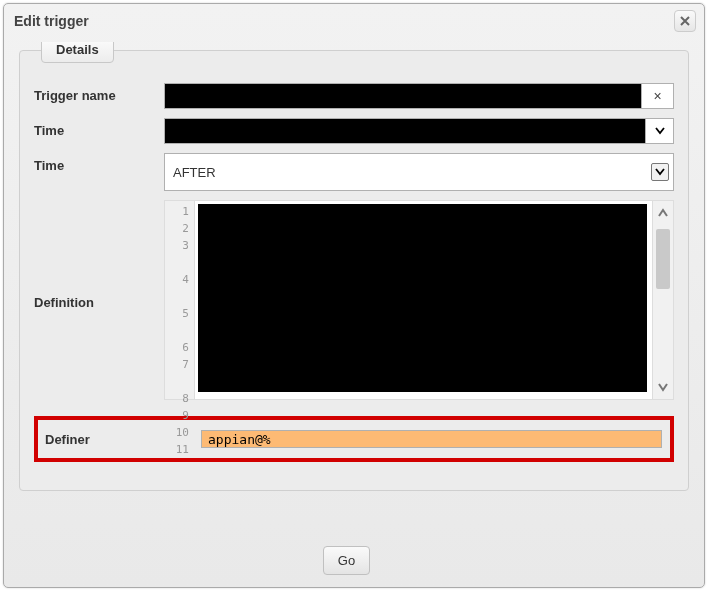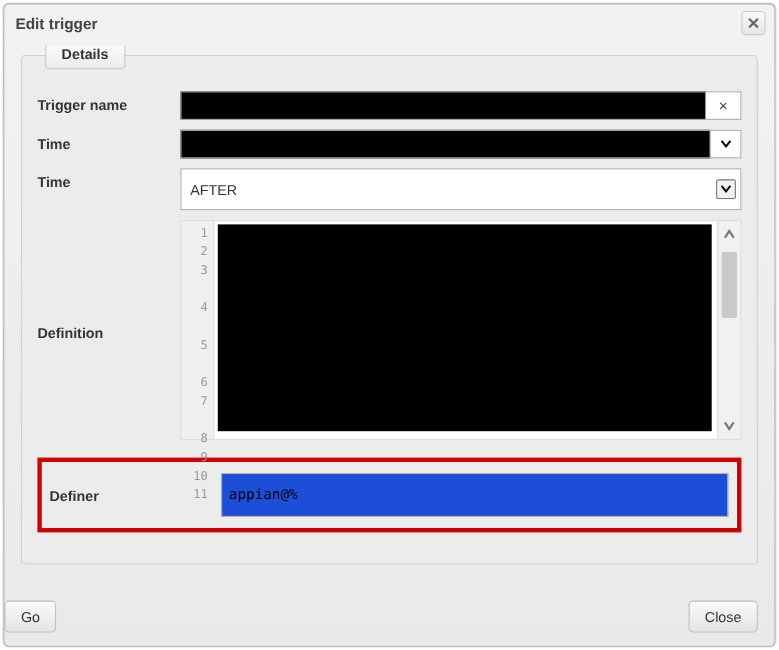--- a/index.html
+++ b/index.html
@@ -185,31 +185,31 @@
     align-items:center;
     margin-top: 16px;
     gap: 36px;
   }
   .definer-row .label {
     width: 120px;
     font-weight: bold;
   }
   .definer-input {
     flex:1;
-    height: 40px;
-    border: 1px solid #b0b0b0;
-    background: #1d4ed8;
+    height: 18px;
+    border: 1px solid #b0b0b0;
+    background: #fdba74;
     font-family: Menlo, Consolas, monospace;
     font-size: 13px;
     padding: 0 6px;
     outline:none;
   }
   .buttonbar {
     display:flex;
-    justify-content: space-between;
+    justify-content: center;
     gap: 8px;
     padding: 10px 15px 12px 0;
   }
   .btn {
     background: linear-gradient(#fafafa, #e4e4e4);
     border: 1px solid #c0c0c0;
     border-radius: 4px;
     padding: 6px 14px;
     font-size: 13px;
     color:#333;
@@ -314,15 +314,14 @@
           <div class="label">Definer</div>
           <input class="definer-input" type="text" value="appian@%" style="">
         </div>
 
       </div>
     </div>
   </div>
 
   <div class="buttonbar">
     <button class="btn">Go</button>
-    <button class="btn">Close</button>
   </div>
 </div>
 
 </body></html>

